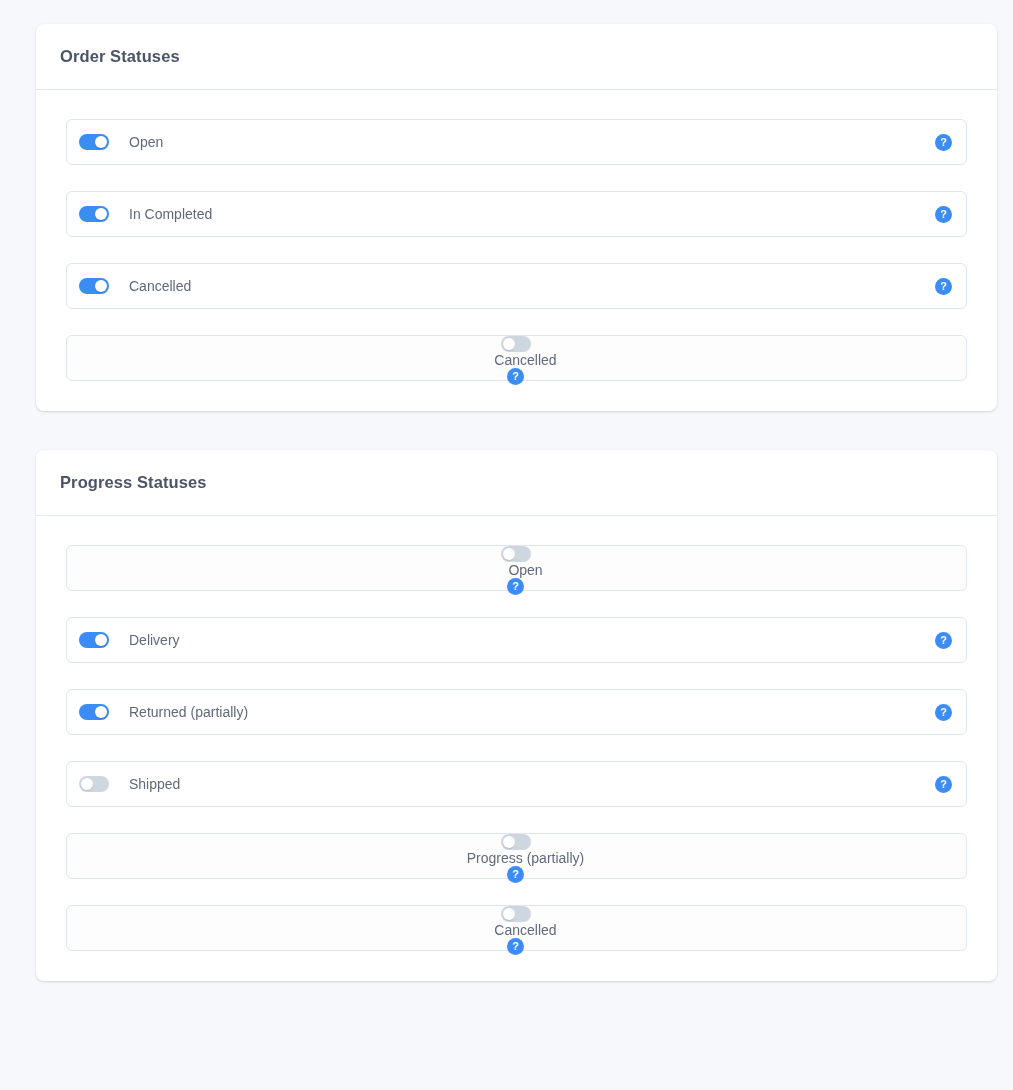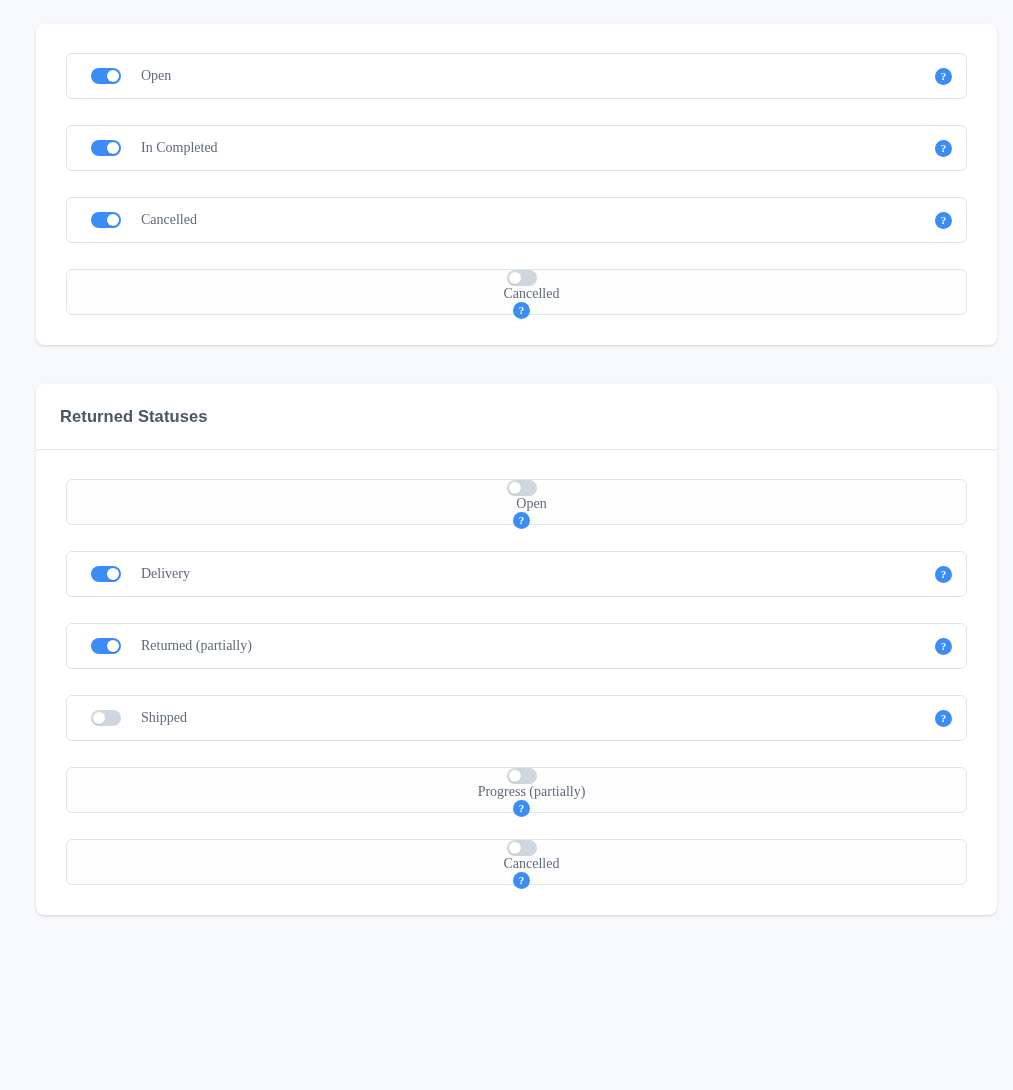--- a/index.html
+++ b/index.html
@@ -51,23 +51,22 @@
     padding: 29px 30px 30px 30px;
   }
 
   .status-row {
     height: 46px;
     border: 1px solid #dfe5ee;
     border-radius: 6px;
     background: #ffffff;
     display: flex;
     align-items: center;
-    padding: 0 14px 0 24px;
+    padding: 0 14px 0 12px;
     margin-bottom: 26px;
-    font-family: Liberation Serif, serif;
   }
 
   .status-row:last-child {
     margin-bottom: 0;
   }
 
   .status-row.muted {
     background: #fdfdfe;
     flex-direction: column;
   }
@@ -127,20 +126,23 @@
     cursor: pointer;
     user-select: none;
   }
 </style>
 </head>
 <body>
 
 <div class="page">
 
   <div class="card">
+    <div class="card-header">
+      <span class="card-title">Order Statuses</span>
+    </div>
     <div class="card-body">
 
       <div class="status-row">
         <div class="toggle on">
           <div class="knob"></div>
         </div>
         <span class="status-label">Open</span>
         <span class="spacer"></span>
         <span class="help-icon">?</span>
       </div>
@@ -170,21 +172,21 @@
         <span class="status-label">Cancelled</span>
         <span class="spacer"></span>
         <span class="help-icon">?</span>
       </div>
 
     </div>
   </div>
 
   <div class="card">
     <div class="card-header">
-      <span class="card-title">Returned Statuses</span>
+      <span class="card-title">Progress Statuses</span>
     </div>
     <div class="card-body">
 
       <div class="status-row muted">
         <div class="toggle">
           <div class="knob"></div>
         </div>
         <span class="status-label">Open</span>
         <span class="spacer"></span>
         <span class="help-icon">?</span>

